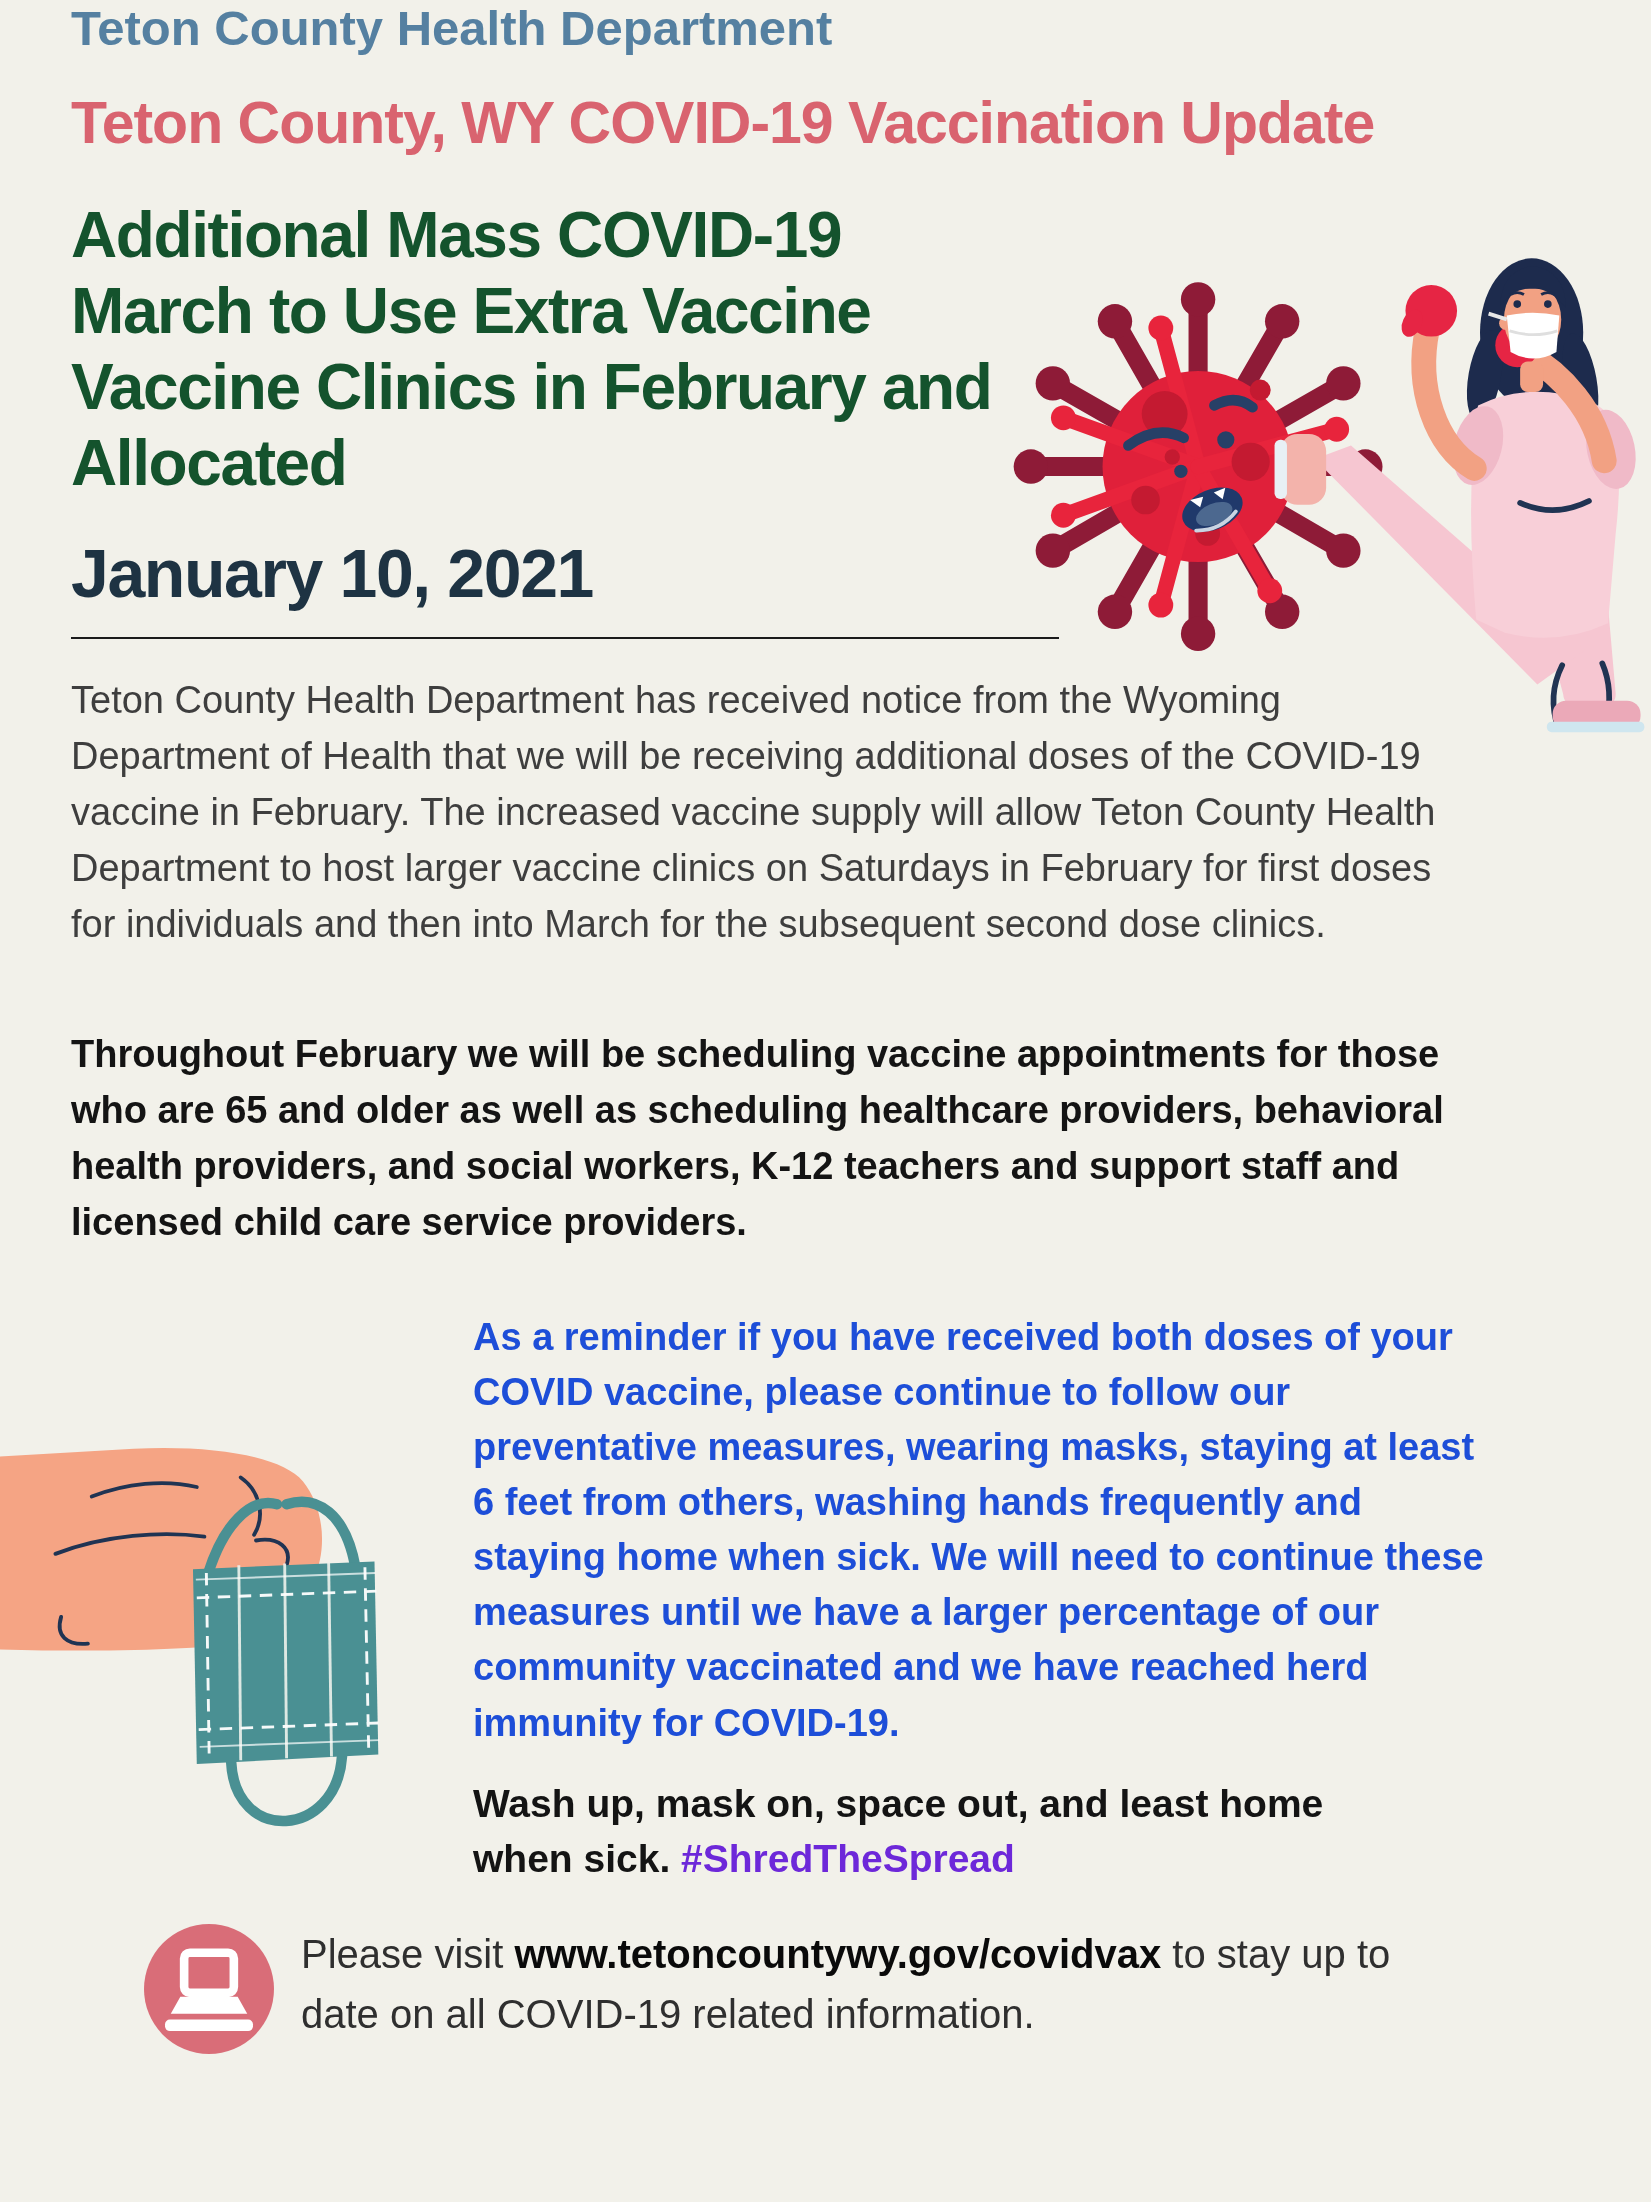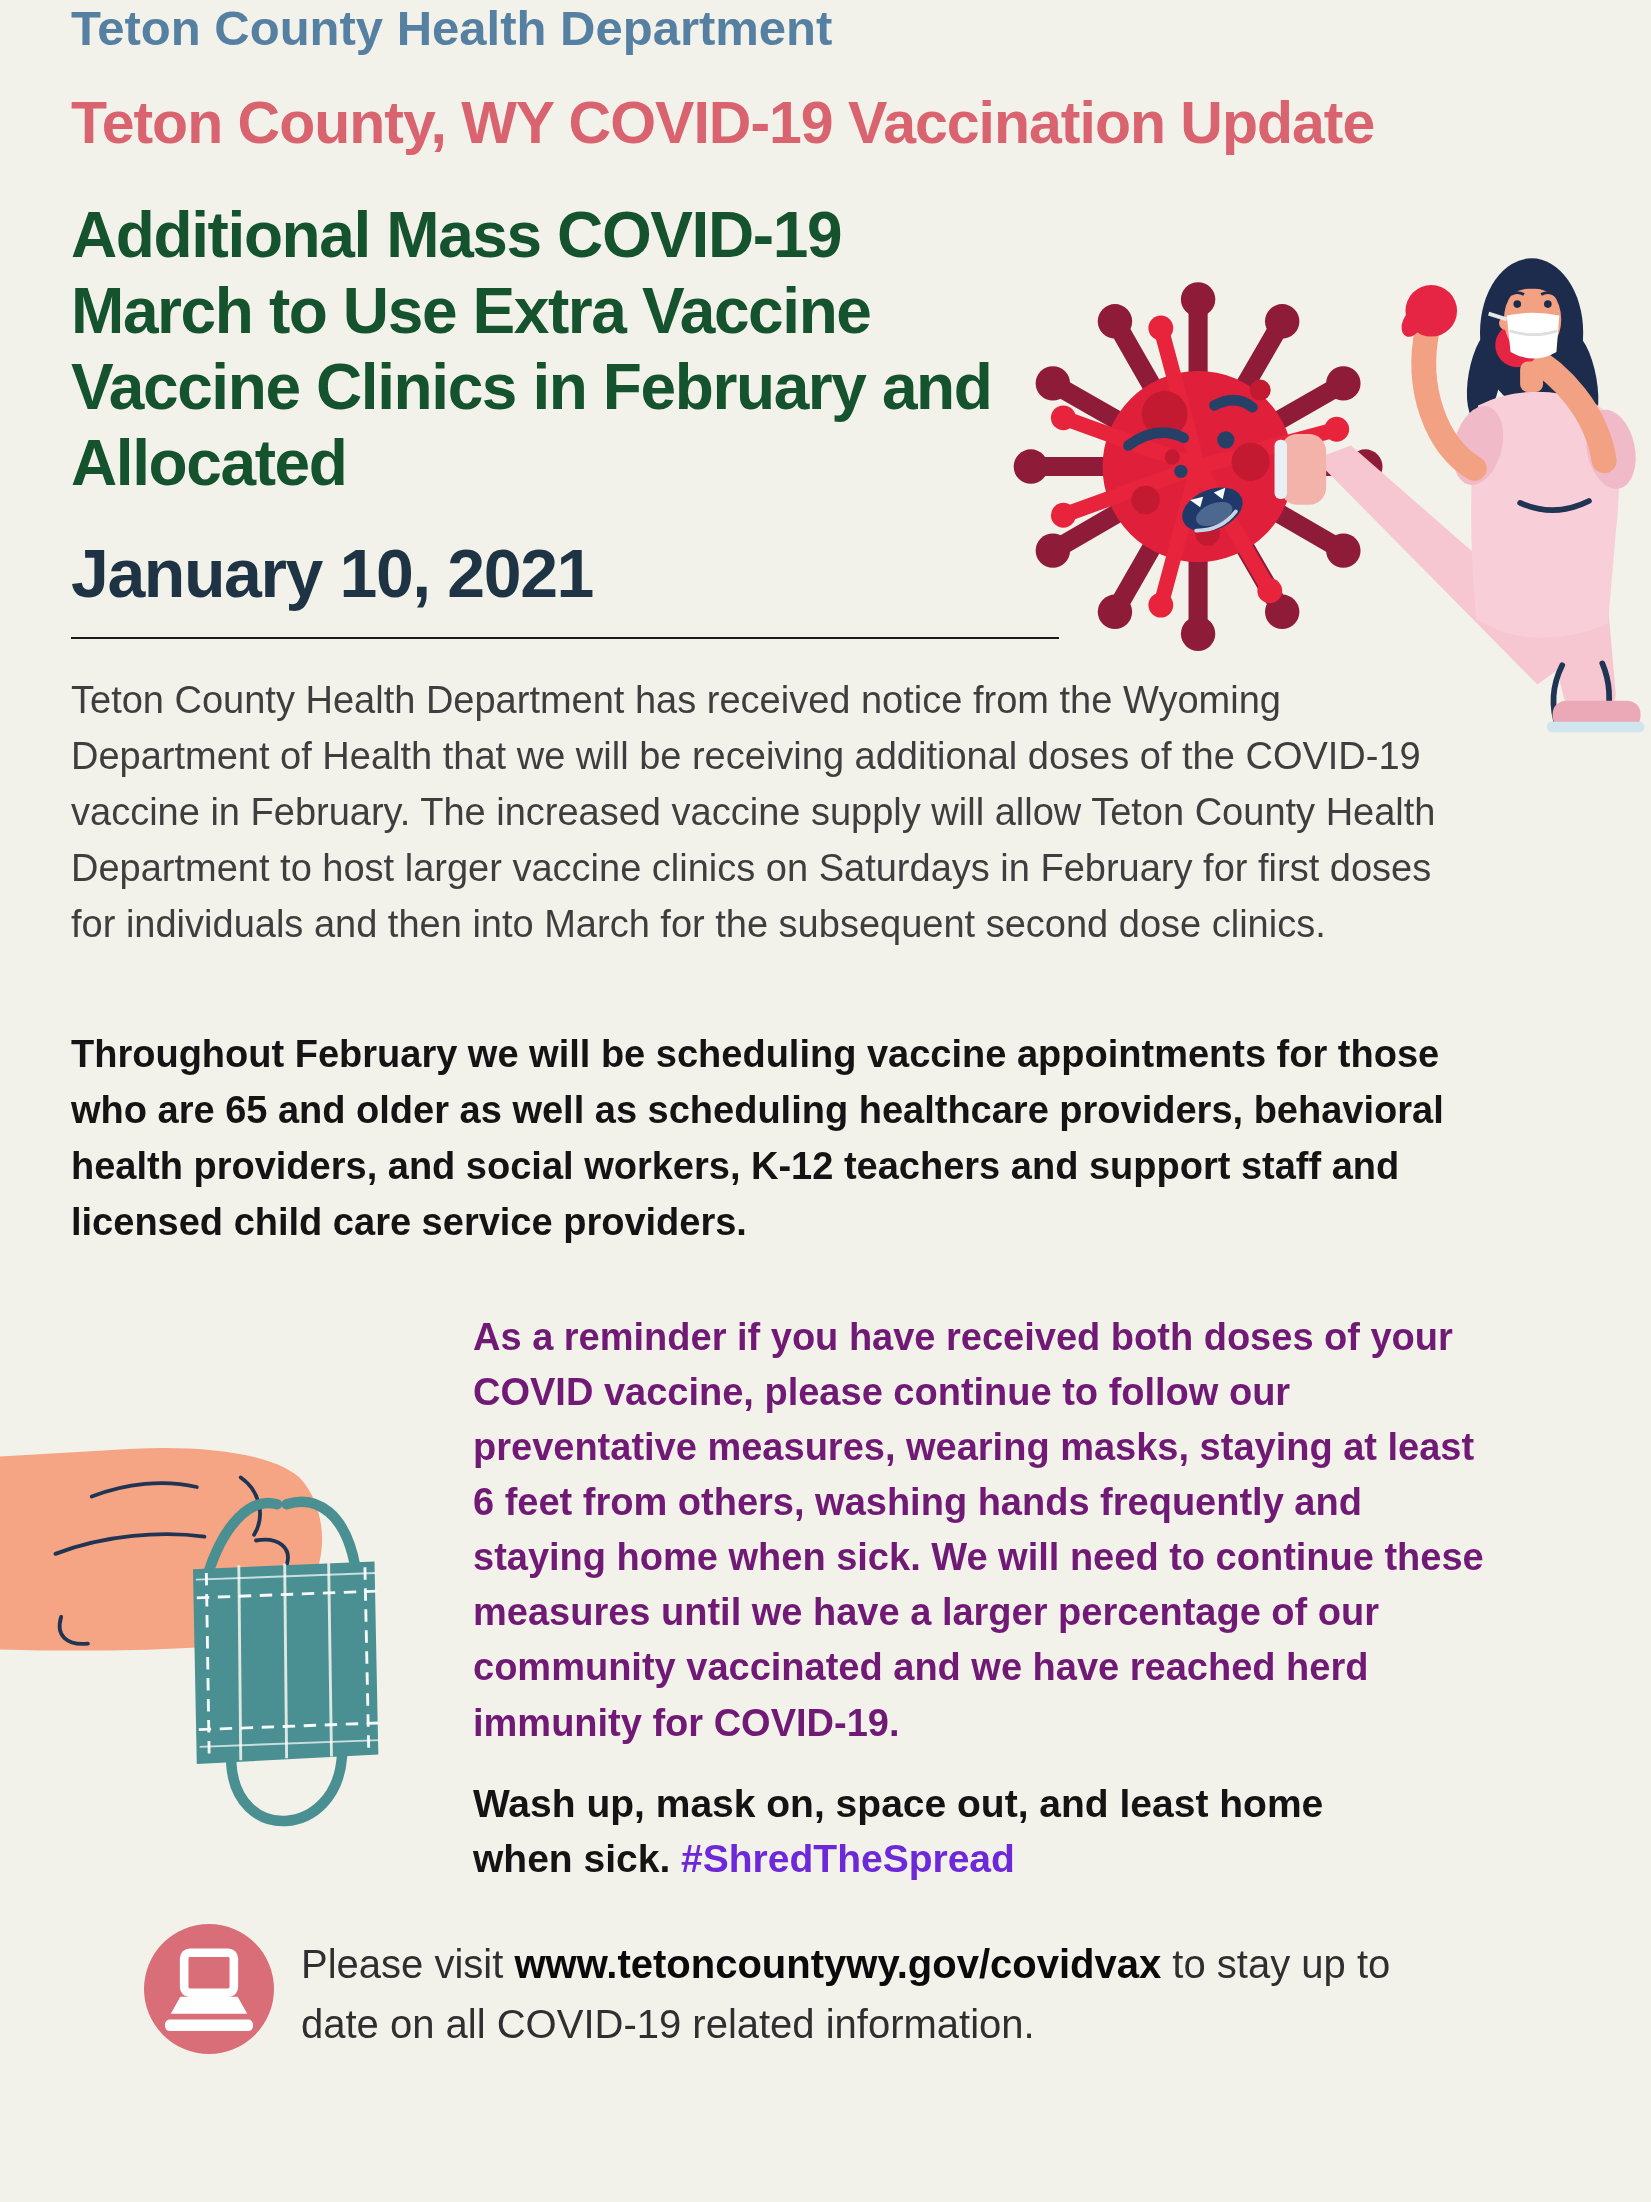--- a/index.html
+++ b/index.html
@@ -17,26 +17,26 @@
               color:#14532d; letter-spacing:-1.4px; width:956px; }
   .headline span { display:block; }
   .date { margin-top:32.5px; font-size:68px; font-weight:bold; color:#1e3343; letter-spacing:-1.4px; }
   .rule { margin-top:25px; width:988px; border:0; border-top:2.9px solid #1b1b1b; }
 
   .intro { margin-top:34px; width:1396px; font-size:38px; line-height:1.47; color:#3e3e3e; }
   .strongpara { margin-top:75px; width:1396px; font-size:38px; line-height:1.47;
                 font-weight:bold; color:#141414; }
 
   .reminder { margin-top:59px; margin-left:402px; width:1013px; font-size:38px;
-              line-height:1.45; font-weight:bold; color:#701a75; }
+              line-height:1.45; font-weight:bold; color:#1d4ed8; }
   .slogan { margin-top:25px; margin-left:402px; width:946px; font-size:39px;
             line-height:1.42; font-weight:bold; color:#141414; }
   .hashtag { color:#6d28d9; }
 
-  .footer { margin-top:38px; margin-left:73px; display:flex; align-items:flex-end; gap:27px; }
+  .footer { margin-top:38px; margin-left:73px; display:flex; align-items:flex-start; gap:27px; }
   .badge { width:130px; height:130px; flex:0 0 auto; }
   .footer-text { width:1147px; font-size:40px; line-height:1.5; color:#2f2f2f; }
   .footer-text strong { color:#0a0a0a; }
 
   .illu { position:absolute; }
   #illu-nurse-virus { left:985px; top:218px; width:667px; height:521px; }
   #illu-hand-mask { left:0; top:1443px; width:449px; height:430px; }
 </style>
 </head>
 <body>

